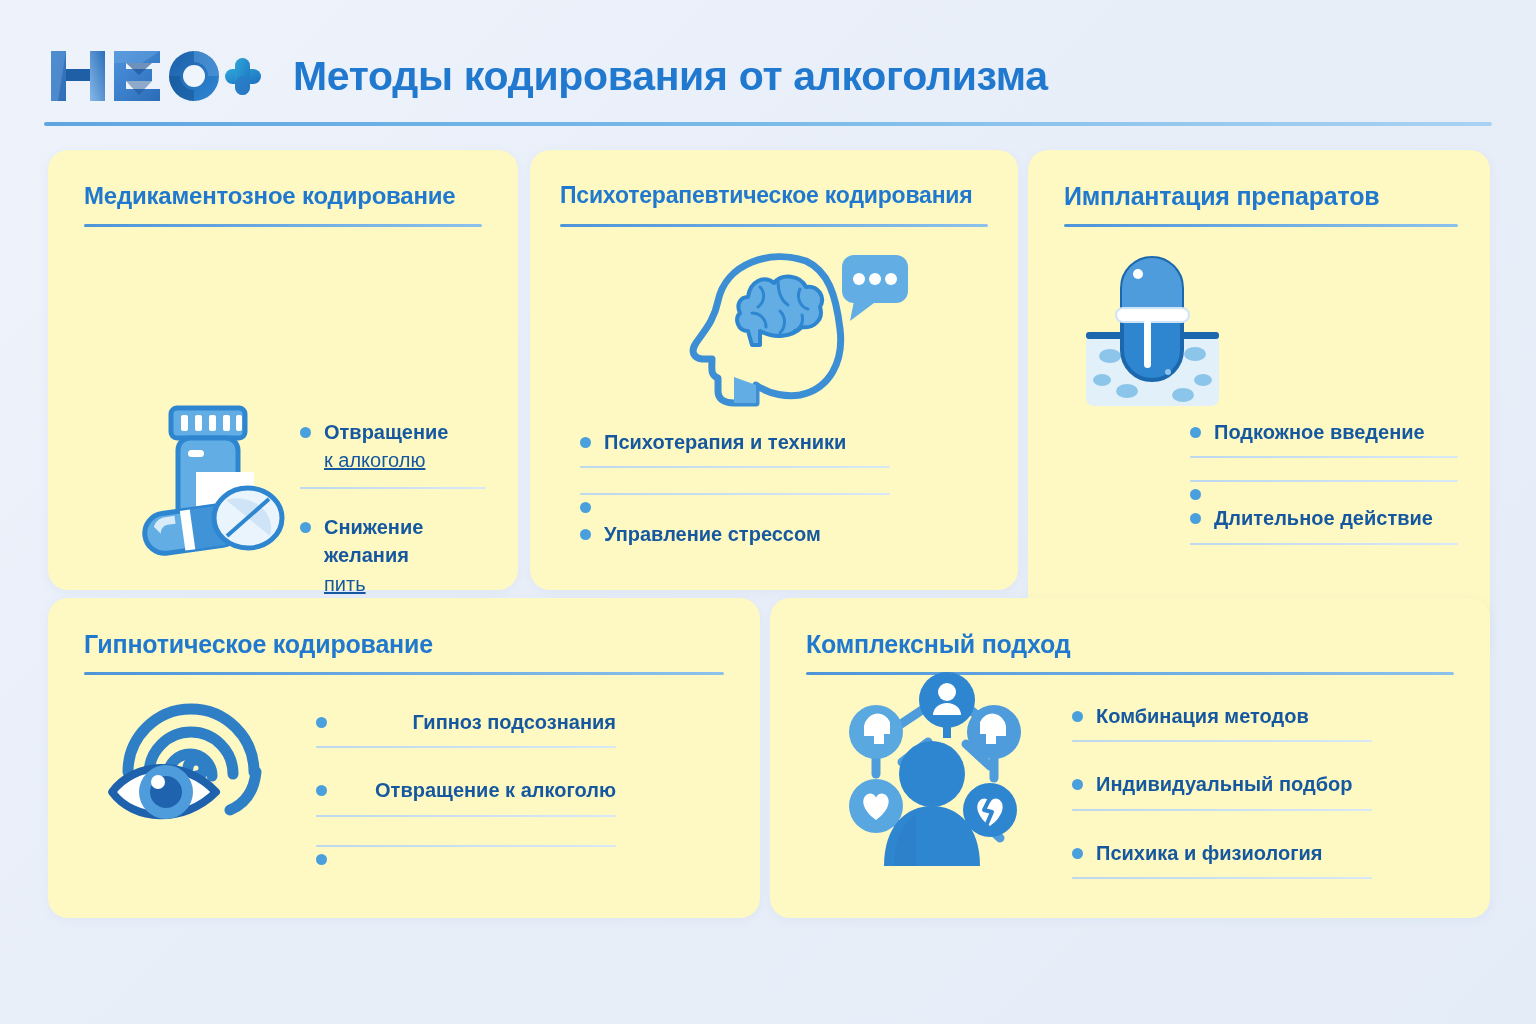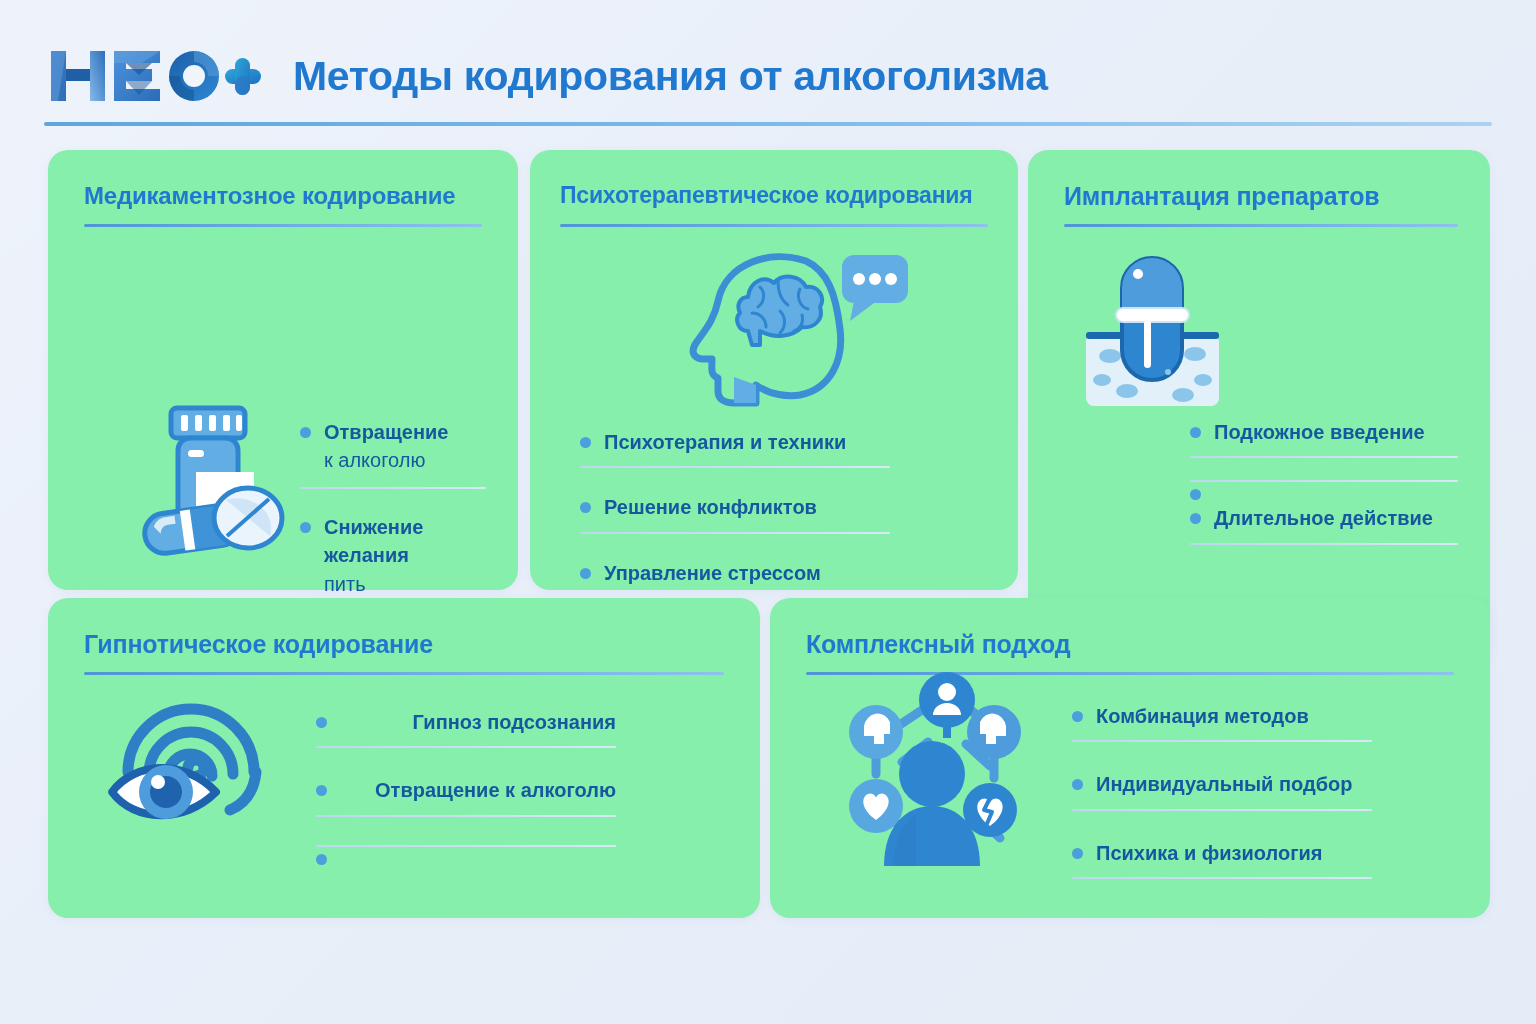--- a/index.html
+++ b/index.html
@@ -24,21 +24,21 @@
   }
   .header-rule {
     position:absolute; left:44px; top:122px; width:1448px; height:4px;
     background: linear-gradient(90deg,#5fa6e0 0%, #7bbbe9 50%, #a9d2f2 100%);
     border-radius:2px;
   }
 
   
   .card {
     position:absolute;
-    background:#86efac;
+    background:#fef9c3;
     border-radius:20px;
     box-shadow: 0 2px 10px rgba(130,160,200,0.10);
   }
   .card-title {
     position:absolute; left:36px; top:32px;
     font-size:25px; font-weight:bold; color:#2079cf; white-space:nowrap;
     letter-spacing:-0.2px;
   }
   .card-rule {
     position:absolute; left:36px; top:74px; height:3px;
@@ -50,21 +50,21 @@
   .blist { position:absolute; }
   .bitem { position:relative; }
   .bdot {
     position:absolute; left:0; top:9px; width:11px; height:11px;
     border-radius:50%; background:#49a0dd;
   }
   .btext {
     padding-left:24px; color:#16589f; font-size:20px; line-height:1.42;
   }
   .btext .ln1 { display:block; font-weight:bold; }
-  .btext .ln2 { display:block; font-weight:normal; }
+  .btext .ln2 { display:block; font-weight:normal;text-decoration:underline; }
   .btext.reg { font-weight:bold; }
   .bsep {
     height:2px; background: linear-gradient(90deg,#bcd8ef,#d8e8f6);
     border-radius:1px; margin-top:10px;
   }
   .icon-wrap { position:absolute; }
 
   svg { display:block; }
 </style>
 </head>
@@ -235,21 +235,20 @@
     </div>
 
     <div class="blist" style="left:50px; top:278px; width:310px;">
       <div class="bitem">
         <span class="bdot"></span>
         <div class="btext reg">Психотерапия и техники</div>
         <div class="bsep"></div>
       </div>
       <div class="bitem" style="margin-top:25px;">
         <span class="bdot"></span>
-        <div class="btext reg">Решение конфликтов</div>
         <div class="bsep"></div>
       </div>
       <div class="bitem" style="margin-top:25px;">
         <span class="bdot"></span>
         <div class="btext reg">Управление стрессом</div>
       </div>
     </div>
   </div>
 
   <div class="card" style="left:1028px; top:150px; width:462px; height:512px;">

